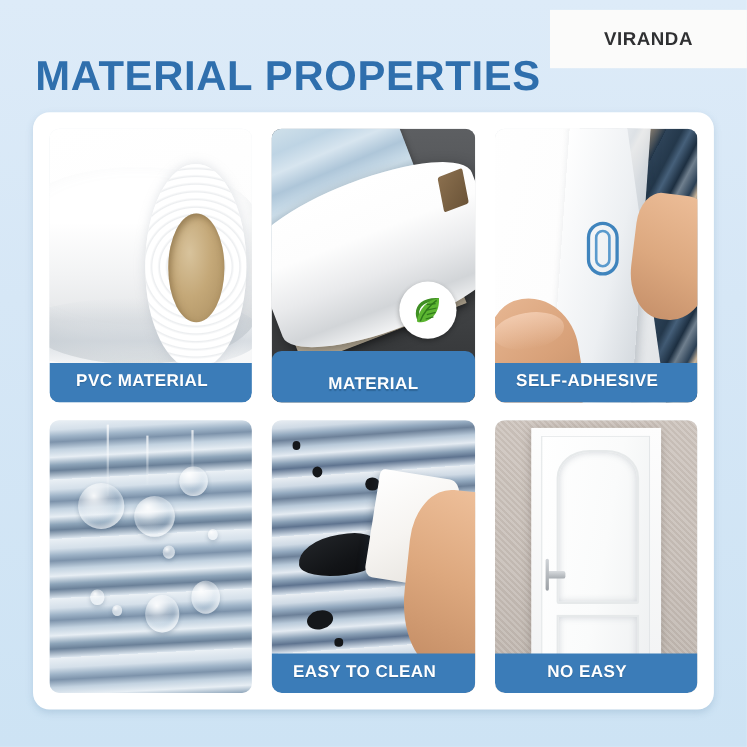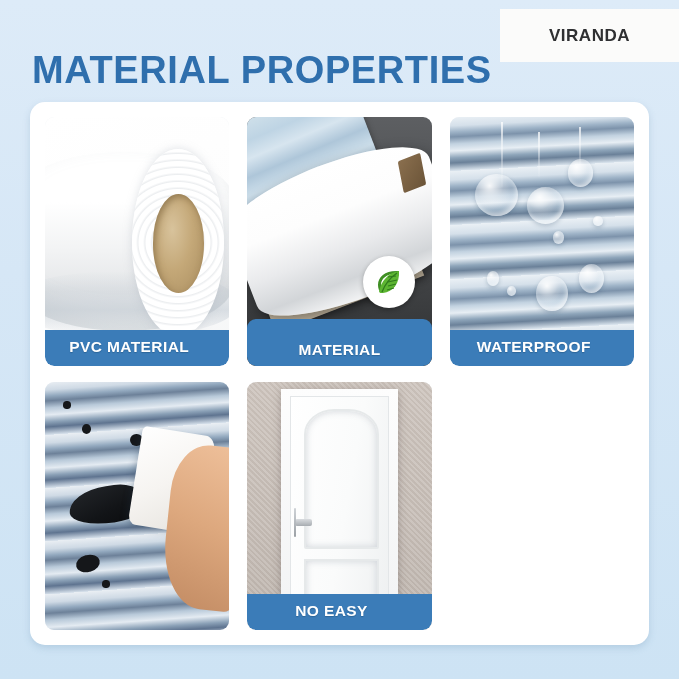--- a/index.html
+++ b/index.html
@@ -467,52 +467,66 @@
             <path d="M24 11l-8 1M25 15l-9 2M24 19l-8 2M22 23l-7 2" stroke="#2f7a1c" stroke-width="1.1" fill="none"></path>
           </svg>
         </div>
       </div>
       <div class="label-bar two-line">
         <br>
         <span>MATERIAL</span>
       </div>
     </div>
 
+    <div class="tile">
+      <div class="photo adh-bg">
+        <div class="adh-marble"></div>
+        <div class="adh-liner"></div>
+        <div class="adh-liner-fold"></div>
+        <svg class="clip-icon" viewBox="0 0 34 54">
+          <rect x="4" y="4" width="26" height="46" rx="13" fill="none" stroke="#3f84bd" stroke-width="3"></rect>
+          <rect x="11" y="11" width="12" height="32" rx="6" fill="none" stroke="#5a9acd" stroke-width="2.4"></rect>
+        </svg>
+        <div class="hand-right"></div>
+        <div class="hand-left"></div>
+      </div>
+      <div class="label-bar">SELF-ADHESIVE</div>
+    </div>
 
     <div class="tile">
       <div class="photo">
         <div class="wp-bg"></div>
         <div class="streak" style="left:28%;top:2%;height:26%;"></div>
         <div class="streak" style="left:48%;top:6%;height:18%;"></div>
         <div class="streak" style="left:70%;top:4%;height:16%;"></div>
         <div class="drop" style="left:14%;top:23%;width:23%;height:17%;"></div>
         <div class="drop" style="left:42%;top:28%;width:20%;height:15%;"></div>
         <div class="drop" style="left:64%;top:17%;width:14%;height:11%;"></div>
         <div class="drop" style="left:47%;top:64%;width:17%;height:14%;"></div>
         <div class="drop" style="left:70%;top:59%;width:14%;height:12%;"></div>
         <div class="drop" style="left:20%;top:62%;width:7%;height:6%;"></div>
         <div class="drop" style="left:31%;top:68%;width:5%;height:4%;"></div>
         <div class="drop" style="left:56%;top:46%;width:6%;height:5%;"></div>
         <div class="drop" style="left:78%;top:40%;width:5%;height:4%;"></div>
       </div>
-      <div class="label-bar">WATERPROOF</div>
     </div>
 
     <div class="tile">
       <div class="photo">
         <div class="clean-bg"></div>
         <div class="stain stain-big"></div>
         <div class="stain" style="left:17%;top:70%;width:13%;height:7%;transform:rotate(-14deg);"></div>
         <div class="stain" style="left:46%;top:21%;width:7%;height:5%;"></div>
         <div class="stain" style="left:20%;top:17%;width:5%;height:4%;"></div>
         <div class="stain" style="left:10%;top:8%;width:4%;height:3%;"></div>
         <div class="stain" style="left:31%;top:80%;width:4%;height:3%;"></div>
         <div class="cloth"></div>
         <div class="hand-clean"></div>
       </div>
+      <div class="label-bar">EASY TO CLEAN</div>
     </div>
 
     <div class="tile">
       <div class="photo">
         <div class="door-bg"></div>
         <div class="door-wall-tex"></div>
         <div class="door-baseboard"></div>
         <div class="door-frame">
           <div class="door-slab">
             <div class="door-panel-top"></div>

